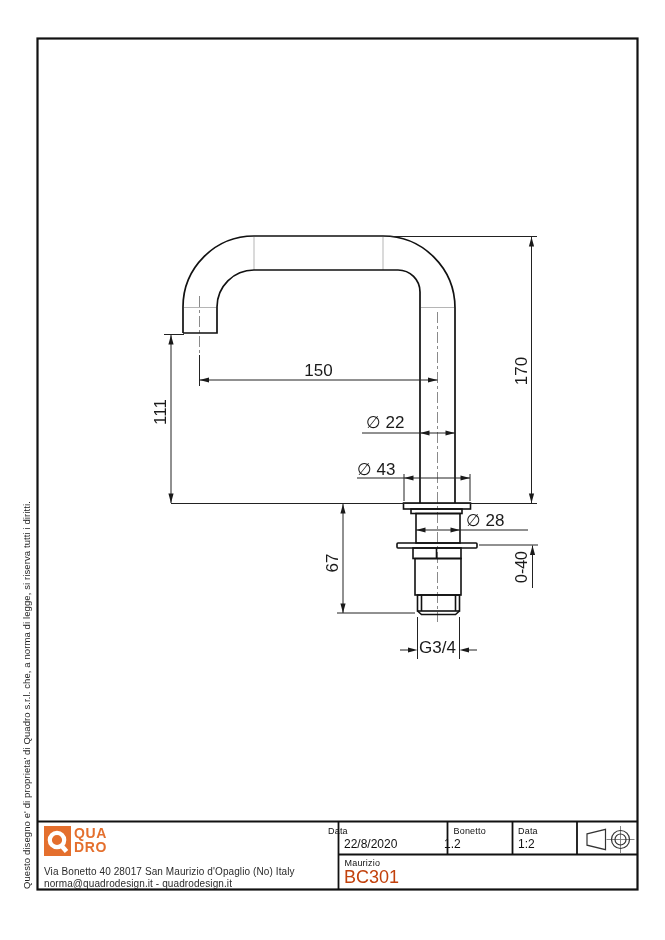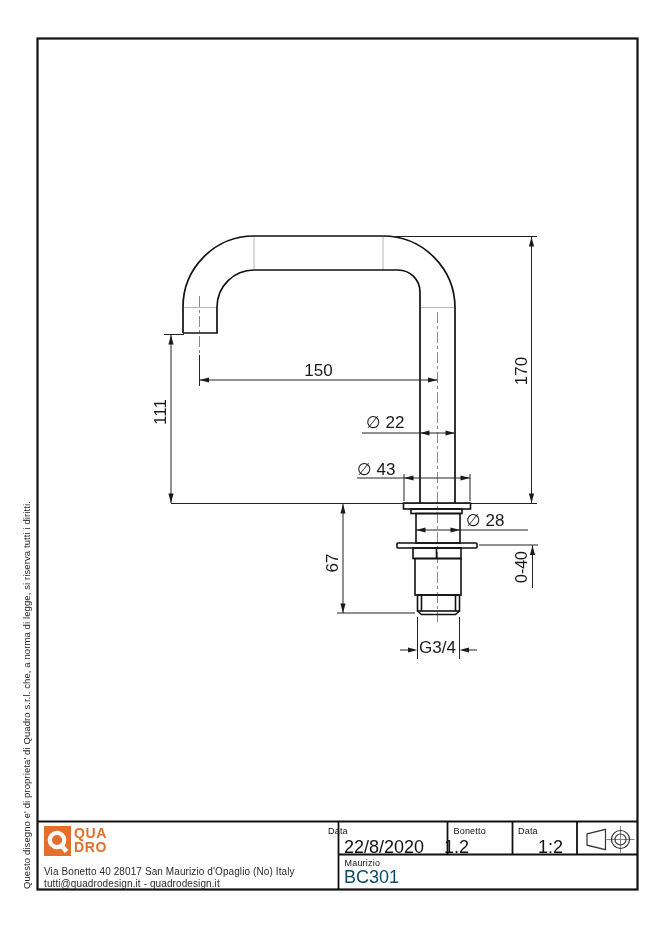--- a/index.html
+++ b/index.html
@@ -17,22 +17,22 @@
   .logo-box{
     left:44px;top:826px;width:27px;height:30px;background:#e46f2d;
     display:flex;align-items:center;justify-content:center;
   }
   .logo-text{
     left:74px;top:827px;color:#e46f2d;font-size:14px;line-height:13.5px;
     font-weight:700;letter-spacing:0.6px;
   }
   .addr{left:44px;font-size:10px;color:#2b2b2b;letter-spacing:0.1px;}
   .tb-label{font-size:9px;color:#111;letter-spacing:0.2px;}
-  .tb-value{font-size:18px;color:#111;}
-  .tb-article{font-size:18px;color:#0c4a6e;}
+  .tb-value{font-size:12px;color:#111;}
+  .tb-article{font-size:18px;color:#c2410c;}
 </style>
 </head>
 <body>
 
 <svg class="abs" style="left:0;top:0" width="665" height="940" viewBox="0 0 665 940">
 
   <g>
     <rect x="37.5" y="38.5" width="600" height="851" fill="none" stroke="#111" stroke-width="2.2"></rect>
   </g>
 
@@ -146,25 +146,25 @@
   <svg width="27" height="30" viewBox="0 0 27 30">
     <circle cx="13" cy="14" r="7.2" fill="none" stroke="#ffffff" stroke-width="4.2"></circle>
     <line x1="16.5" y1="18.5" x2="22.5" y2="25.5" stroke="#ffffff" stroke-width="4.6"></line>
   </svg>
 </div>
 <div class="abs logo-text">
   <div>QUA</div>
   <div>DRO</div>
 </div>
 <div class="abs addr" style="top:865.5px">Via Bonetto 40  28017 San Maurizio d'Opaglio (No) Italy</div>
-<div class="abs addr" style="top:877.5px">tutti@quadrodesign.it  -  quadrodesign.it</div>
+<div class="abs addr" style="top:877.5px">norma@quadrodesign.it  -  quadrodesign.it</div>
 
 <div class="abs tb-label" style="left:328px;top:825.5px">Data</div>
 <div class="abs tb-value" style="left:344px;top:836.5px">22/8/2020</div>
 
 <div class="abs tb-label" style="left:453.5px;top:825.5px">Bonetto</div>
 <div class="abs tb-value" style="left:444px;top:836.5px">1.2</div>
 
 <div class="abs tb-label" style="left:518px;top:825.5px">Data</div>
-<div class="abs tb-value" style="left:538px;top:836.5px">1:2</div>
+<div class="abs tb-value" style="left:518px;top:836.5px">1:2</div>
 
 <div class="abs tb-label" style="left:344.5px;top:857.5px">Maurizio</div>
 <div class="abs tb-article" style="left:344px;top:867px">BC301</div>
 
 </body></html>

